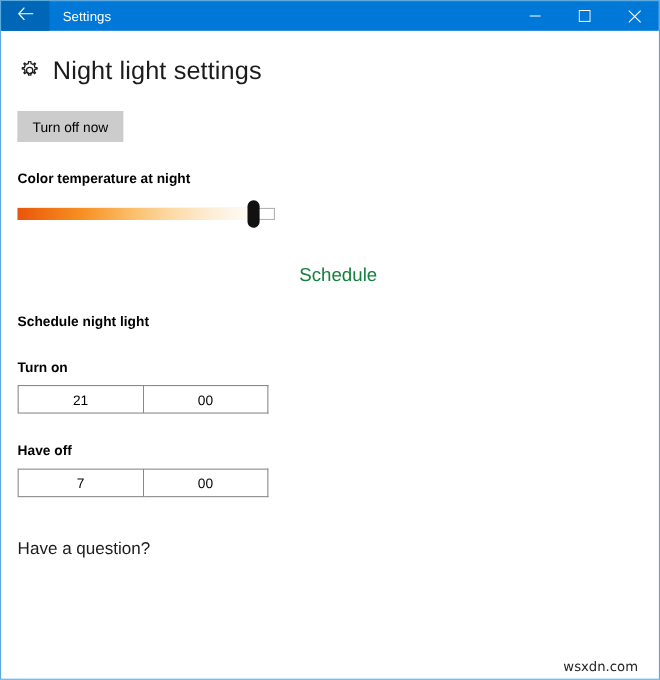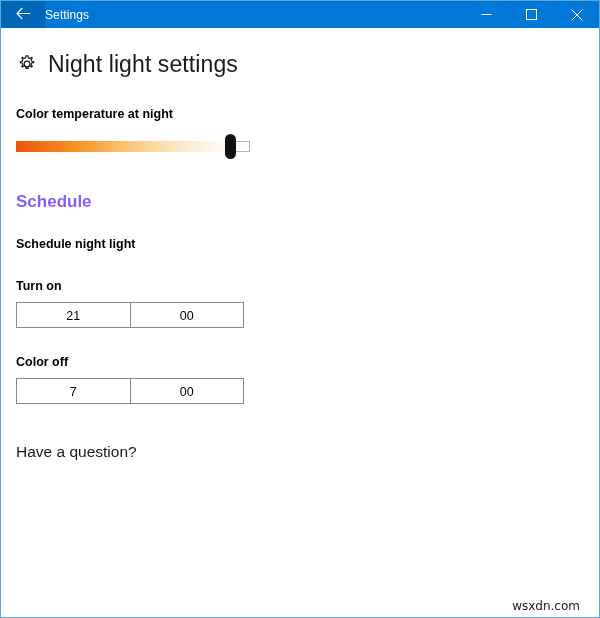--- a/index.html
+++ b/index.html
@@ -41,20 +41,21 @@
     align-items: center;
     justify-content: center;
     cursor: default;
   }
   .back-arrow {
     display: block;
   }
   .title-text {
     display: flex;
     align-items: center;
+    padding-left: 12px;
     color: #ffffff;
     font-size: 12px;
     letter-spacing: .1px;
   }
   .spacer { flex: 1 1 auto; }
   .win-controls {
     display: flex;
     align-items: stretch;
   }
   .win-btn {
@@ -161,23 +162,24 @@
     width: 11px;
     height: 25px;
     background: #111111;
     border-radius: 5.5px;
   }
 
   
   .section-title {
     margin-top: 33px;
     font-size: 17px;
-    font-weight: 700;
-    color: #8b5cf6;
+    font-weight: 400;
+    color: #15803d;
     line-height: 22px;
+    text-align: center;
   }
   .label-schedule { margin-top: 23px; }
 
   .toggle-row {
     display: flex;
     align-items: center;
     margin-top: 10px;
   }
   .toggle {
     width: 40px;
@@ -325,20 +327,21 @@
           <g fill="none" stroke="#1b1b1b" stroke-width="1.25">
             <circle cx="12" cy="12" r="3.1"></circle>
             <path d="M12 3.2 L13.1 3.2 L13.45 5.35 A6.9 6.9 0 0 1 15.2 6.07 L16.95 4.78 L17.75 5.58 L16.46 7.33 A6.9 6.9 0 0 1 17.18 9.08 L19.33 9.43 L19.33 10.53 L17.18 10.88 A6.9 6.9 0 0 1 16.46 12.63 L17.75 14.38 L16.95 15.18 L15.2 13.89 A6.9 6.9 0 0 1 13.45 14.61 L13.1 16.76 L12 16.76"></path>
             <path d="M12 3.2 L10.9 3.2 L10.55 5.35 A6.9 6.9 0 0 0 8.8 6.07 L7.05 4.78 L6.25 5.58 L7.54 7.33 A6.9 6.9 0 0 0 6.82 9.08 L4.67 9.43 L4.67 10.53 L6.82 10.88 A6.9 6.9 0 0 0 7.54 12.63 L6.25 14.38 L7.05 15.18 L8.8 13.89 A6.9 6.9 0 0 0 10.55 14.61 L10.9 16.76 L12 16.76"></path>
           </g>
         </svg>
       </span>
       <span class="page-title">Night light settings</span>
     </div>
 
+    <div class="btn-turnoff">Turn off now</div>
 
     <div class="label label-temp">Color temperature at night</div>
 
     <div class="slider-wrap">
       <div class="slider-track"></div>
       <div class="slider-fill"></div>
       <div class="slider-thumb"></div>
     </div>
 
     <div class="section-title">Schedule</div>
@@ -347,21 +350,21 @@
 
 
 
 
     <div class="label field-label">Turn on</div>
     <div class="time-group">
       <div class="time-cell">21</div>
       <div class="time-cell">00</div>
     </div>
 
-    <div class="label field-label">Color off</div>
+    <div class="label field-label">Have off</div>
     <div class="time-group">
       <div class="time-cell">7</div>
       <div class="time-cell">00</div>
     </div>
 
     <div class="question-title">Have a question?</div>
     
 
   </div>
 

